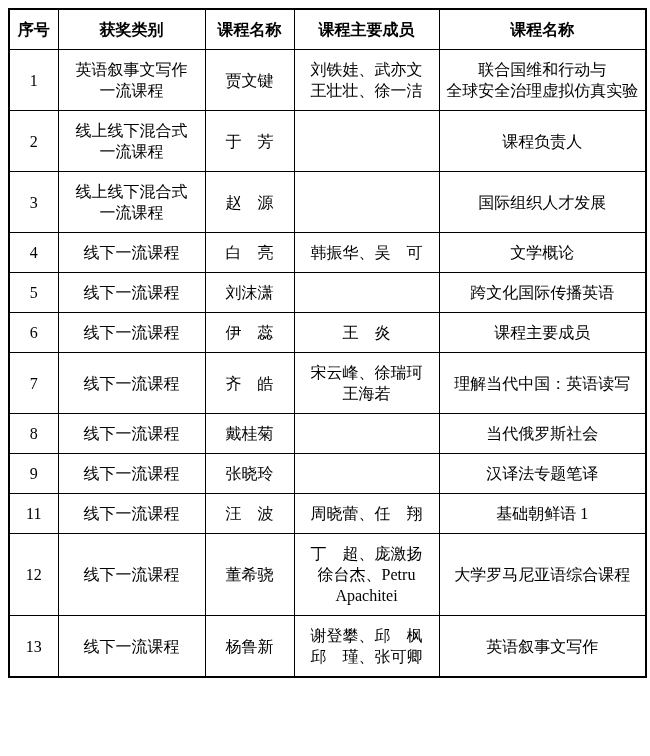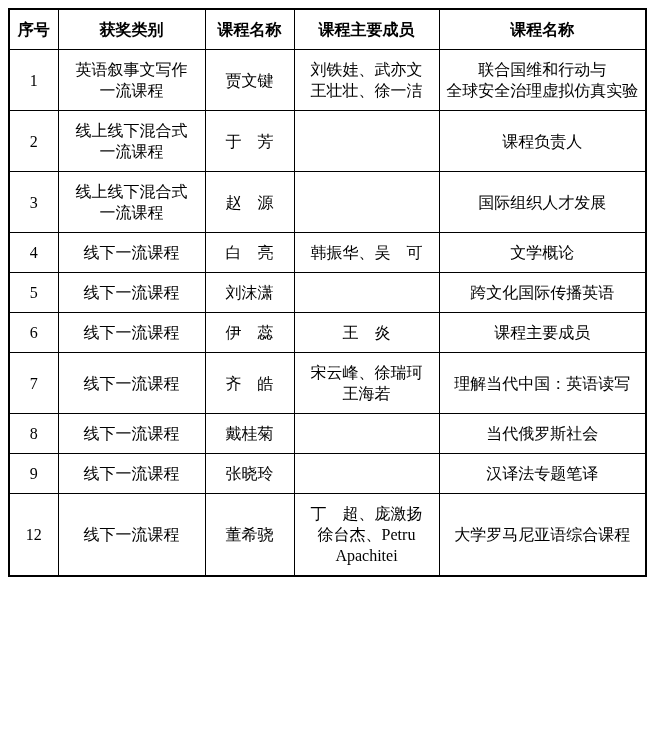--- a/index.html
+++ b/index.html
@@ -141,27 +141,42 @@
 
   <tr>
     <td>9</td>
     <td>线下一流课程</td>
     <td>张晓玲</td>
     <td></td>
     <td>汉译法专题笔译</td>
   </tr>
 
 
+  <tr>
+    <td>11</td>
+    <td>线下一流课程</td>
+    <td>汪　波</td>
+    <td>周晓蕾、任　翔</td>
+    <td>基础朝鲜语 1</td>
+  </tr>
 
   <tr>
     <td>12</td>
     <td>线下一流课程</td>
     <td>董希骁</td>
     <td>丁　超、庞激扬
 徐台杰、Petru
 Apachitei</td>
     <td>大学罗马尼亚语综合课程</td>
   </tr>
 
+  <tr>
+    <td>13</td>
+    <td>线下一流课程</td>
+    <td>杨鲁新</td>
+    <td>谢登攀、邱　枫
+邱　瑾、张可卿</td>
+    <td>英语叙事文写作</td>
+  </tr>
 
 </tbody>
   </table>
 </div>
 
 </body></html>

